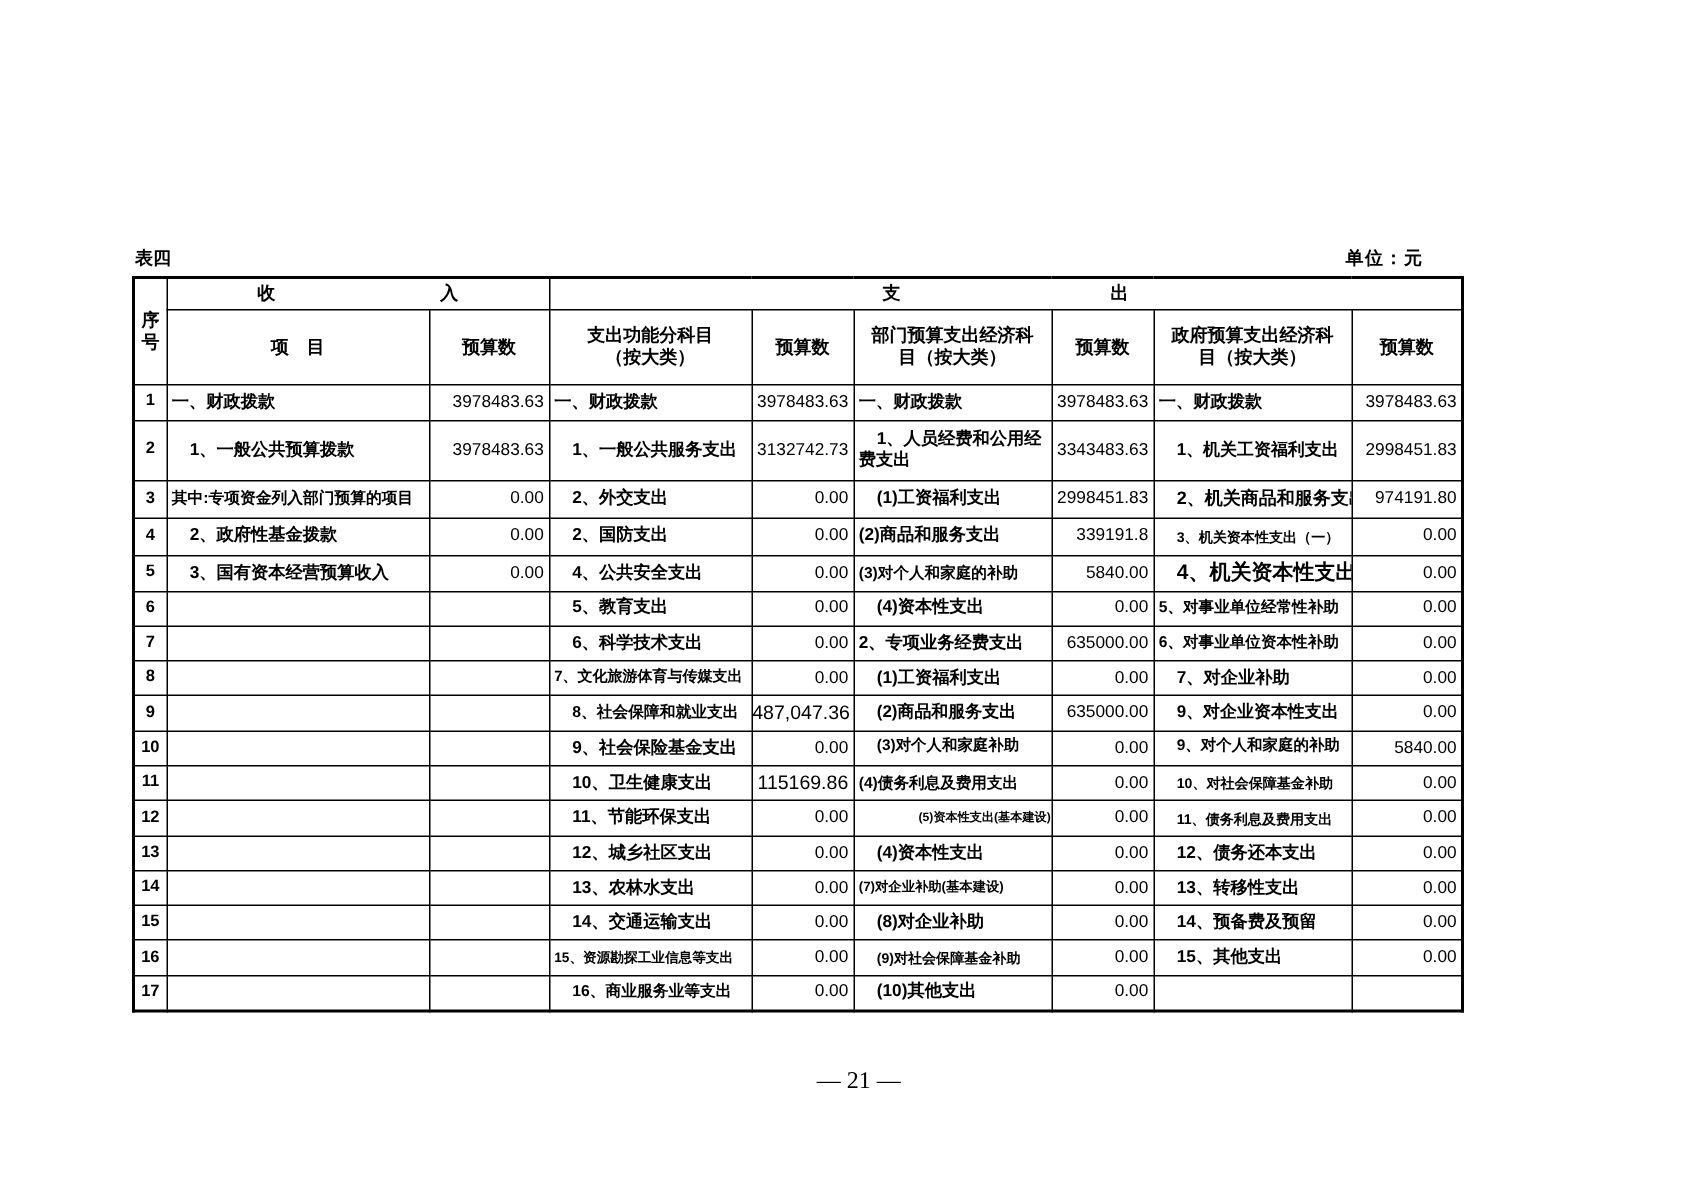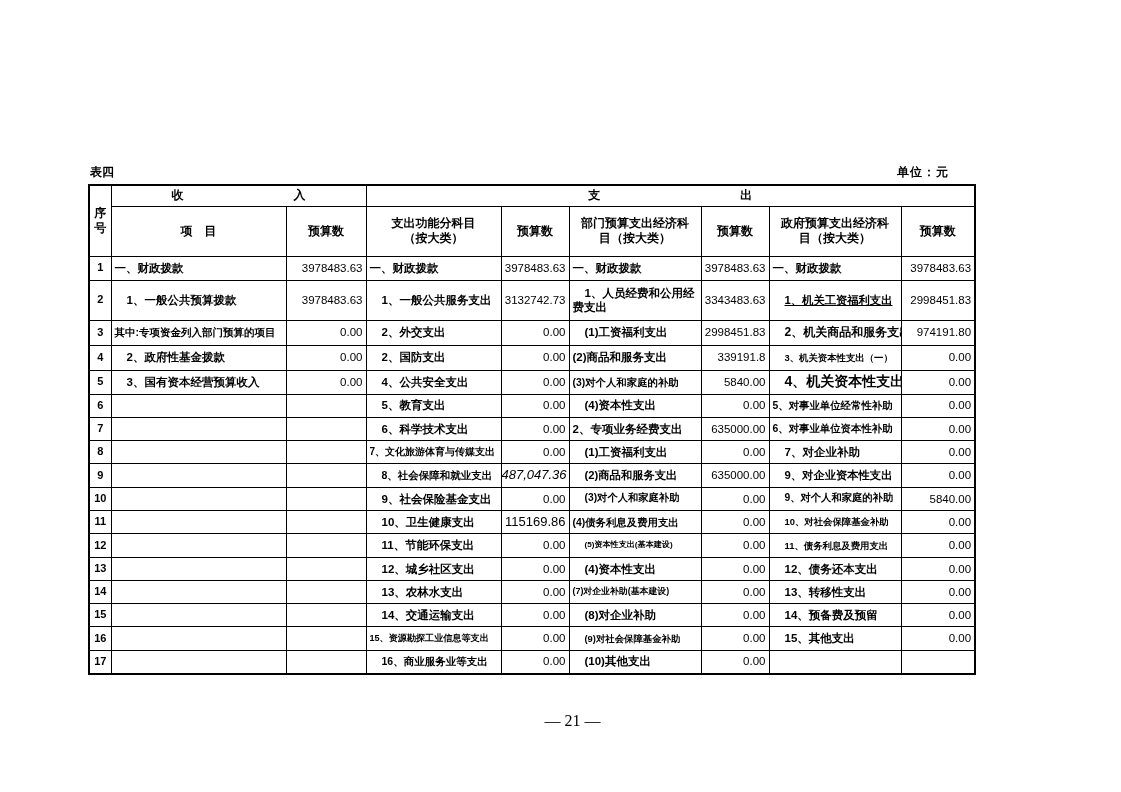--- a/index.html
+++ b/index.html
@@ -26,21 +26,21 @@
   td.lbl.wrap{white-space:normal;text-indent:12px;}
   td.lbl.ind{text-indent:12px;}
   td.num{text-align:right;padding-right:3px;font-weight:normal;
          font-family:"Liberation Sans",sans-serif;white-space:nowrap;}
   tbody tr{height:23.3px;}
   tbody tr:nth-child(1){height:24px;}
   tbody tr:nth-child(2){height:40px;}
   tbody tr:nth-child(3){height:25px;}
   tbody tr:nth-child(4){height:25px;}
   tbody tr:nth-child(5){height:24px;}
-  tbody tr:nth-child(9) td.fnv{font-size:13px;font-style:italic;}
+  tbody tr:nth-child(9) td.fnv{font-size:13px;}
   tbody tr:nth-child(11) td.fnv{font-size:13px;}
   .page-number{position:absolute;left:12px;top:712px;width:1121px;text-align:center;
        font-family:"Liberation Serif","DejaVu Serif",serif;font-size:16px;}
 </style>
 </head>
 <body>
 
 <div class="page">
 
 
@@ -108,21 +108,21 @@
     <td class="num">3978483.63</td>
   </tr>
         <tr>
     <td class="seq">2</td>
     <td class="lbl ind">1、一般公共预算拨款</td>
     <td class="num">3978483.63</td>
     <td class="lbl ind">1、一般公共服务支出</td>
     <td class="num fnv">3132742.73</td>
     <td class="lbl ind wrap">1、人员经费和公用经费支出</td>
     <td class="num">3343483.63</td>
-    <td class="lbl ind" style="font-size: 11.3px; text-decoration: underline;">1、机关工资福利支出</td>
+    <td class="lbl ind" style="font-size: 11.3px;">1、机关工资福利支出</td>
     <td class="num">2998451.83</td>
   </tr>
         <tr>
     <td class="seq">3</td>
     <td class="lbl" style="font-size: 10.5px;">其中:专项资金列入部门预算的项目</td>
     <td class="num">0.00</td>
     <td class="lbl ind">2、外交支出</td>
     <td class="num fnv">0.00</td>
     <td class="lbl ind">(1)工资福利支出</td>
     <td class="num">2998451.83</td>
@@ -216,21 +216,21 @@
     <td class="num">0.00</td>
     <td class="lbl ind" style="font-size: 9.4px;">10、对社会保障基金补助</td>
     <td class="num">0.00</td>
   </tr>
         <tr>
     <td class="seq">12</td>
     <td class="lbl"></td>
     <td class="num"></td>
     <td class="lbl ind">11、节能环保支出</td>
     <td class="num fnv">0.00</td>
-    <td class="lbl ind" style="font-size: 8.1px;">(5)资本性支出(基本建设)</td>
+    <td class="lbl ind" style="font-size: 8.1px; text-align: right;">(5)资本性支出(基本建设)</td>
     <td class="num">0.00</td>
     <td class="lbl ind" style="font-size: 9.4px;">11、债务利息及费用支出</td>
     <td class="num">0.00</td>
   </tr>
         <tr>
     <td class="seq">13</td>
     <td class="lbl"></td>
     <td class="num"></td>
     <td class="lbl ind">12、城乡社区支出</td>
     <td class="num fnv">0.00</td>

